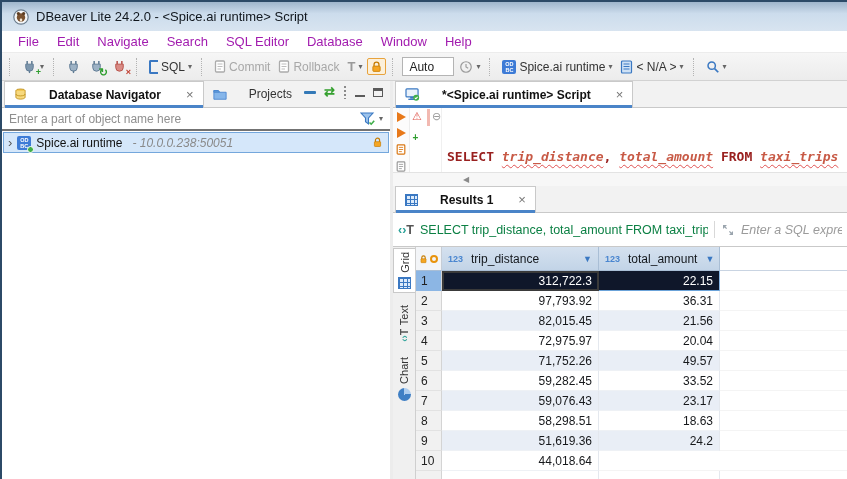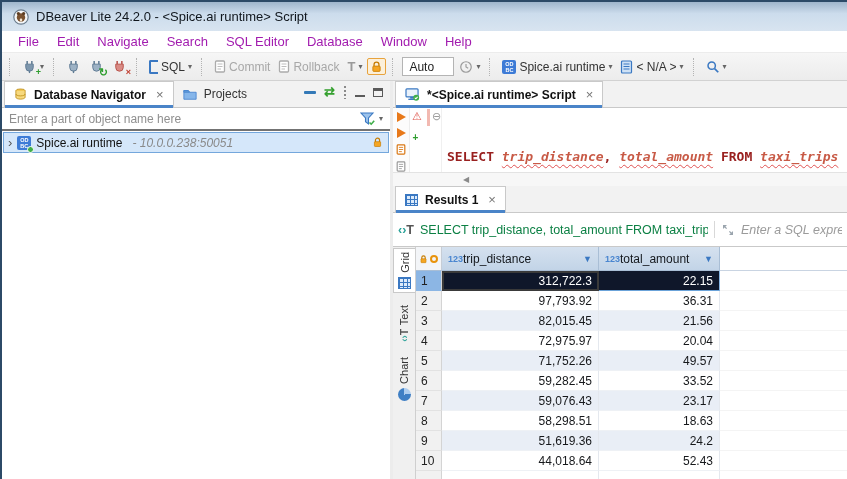--- a/index.html
+++ b/index.html
@@ -37,21 +37,21 @@
     position:relative; flex:0 0 auto; }
   .odbc .chk { position:absolute; right:-3px; bottom:-3px; width:7px; height:7px;
     background:#3fae49; border-radius:50%; border:1px solid #fff; }
 
   
   .main { display:flex; height:398px; }
 
   
   .tabbar { height:27px; display:flex; align-items:flex-end; background:#f2f2f2;
     border-bottom:1px solid #c9c9c9; padding-left:2px; }
-  .tab { display:flex; align-items:center; gap:7px; height:26px; padding:0 9px;
+  .tab { display:flex; align-items:center; gap:22px; height:26px; padding:0 9px;
     font-size:12px; color:#333; position:relative; cursor:default; }
   .tab.active { background:#fff; border:1px solid #c9c9c9; border-bottom:none;
     font-weight:bold; color:#111; }
   .tab.active::after { content:""; position:absolute; left:0; right:0; bottom:-1px;
     height:3px; background:#4a84c8; }
   .tab-close { color:#777; font-size:13px; margin-left:3px; font-weight:normal; }
 
   
   .nav-panel { width:388px; display:flex; flex-direction:column; background:#fff; }
   .panel-btns { margin-left:auto; display:flex; align-items:center; gap:8px;
@@ -126,21 +126,21 @@
   .texttab-icon { writing-mode:vertical-rl; transform:rotate(180deg); font-size:10px; font-weight:bold; }
   .pie-icon { width:13px; height:13px; border-radius:50%;
     background:conic-gradient(#aecdee 0 25%, #3f7fc4 25% 100%); }
 
   .grid { position:absolute; left:23px; top:0; right:0; bottom:0; font-size:12px; }
   .g-header { display:flex; height:24px; }
   .g-corner { width:26px; background:#f3f5f8; border-right:1px solid #c6cdd6;
     border-bottom:1px solid #a9bed5; display:flex; align-items:center; justify-content:center; gap:2px; }
   .g-circle { width:8px; height:8px; border:2px solid #e8930c; border-radius:50%; }
   .g-th { display:flex; align-items:center; background:linear-gradient(#d5e1ef,#c2d4e7);
-    border-right:1px solid #a9bed5; border-bottom:1px solid #a9bed5; padding:0 6px; gap:0; color:#14181d; }
+    border-right:1px solid #a9bed5; border-bottom:1px solid #a9bed5; padding:0 6px; gap:8px; color:#14181d; }
   .g-th .t123 { color:#4a86d0; font-size:9px; font-weight:bold; }
   .g-th .sort { margin-left:auto; color:#3a78c2; font-size:9px; }
   .th-filler { flex:1; border-bottom:1px solid #c9d4e2; background:#fff; }
   .c1 { width:157px; } .c2 { width:121px; }
   .g-row { display:flex; height:20px; }
   .g-num { width:26px; background:#f1f1f1; border-right:1px solid #d4d4d4;
     border-bottom:1px solid #e2e2e2; display:flex; align-items:center; padding-left:5px; color:#222; }
   .g-cell { display:flex; align-items:center; justify-content:flex-end; padding-right:6px;
     border-right:1px solid #e4e8ee; border-bottom:1px solid #eef1f5; color:#16181b; }
   .g-filler { flex:1; border-bottom:1px solid #f4f4f4; background:#fff; }
@@ -516,21 +516,20 @@
               </div>
               <div class="g-row row-stripe">
                 <div class="g-num">9</div>
                 <div class="g-cell c1">51,619.36</div>
                 <div class="g-cell c2">24.2</div>
                 <div class="g-filler"></div>
               </div>
               <div class="g-row">
                 <div class="g-num">10</div>
                 <div class="g-cell c1">44,018.64</div>
-                <div class="g-cell c2">52.43</div>
                 <div class="g-filler"></div>
               </div>
               <div class="g-row partial">
                 <div class="g-num"></div>
                 <div class="g-cell c1"></div>
                 <div class="g-cell c2"></div>
                 <div class="g-filler"></div>
               </div>
             </div>
         </div>

